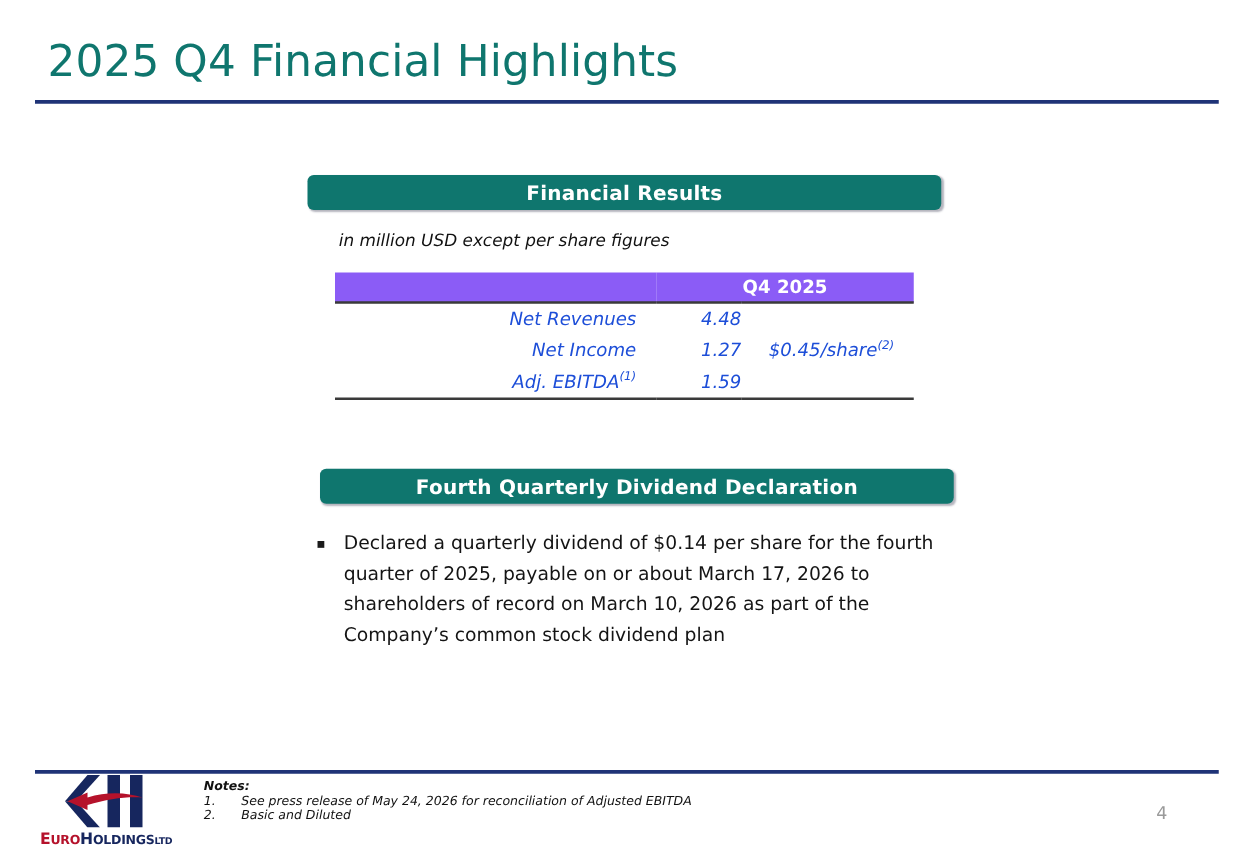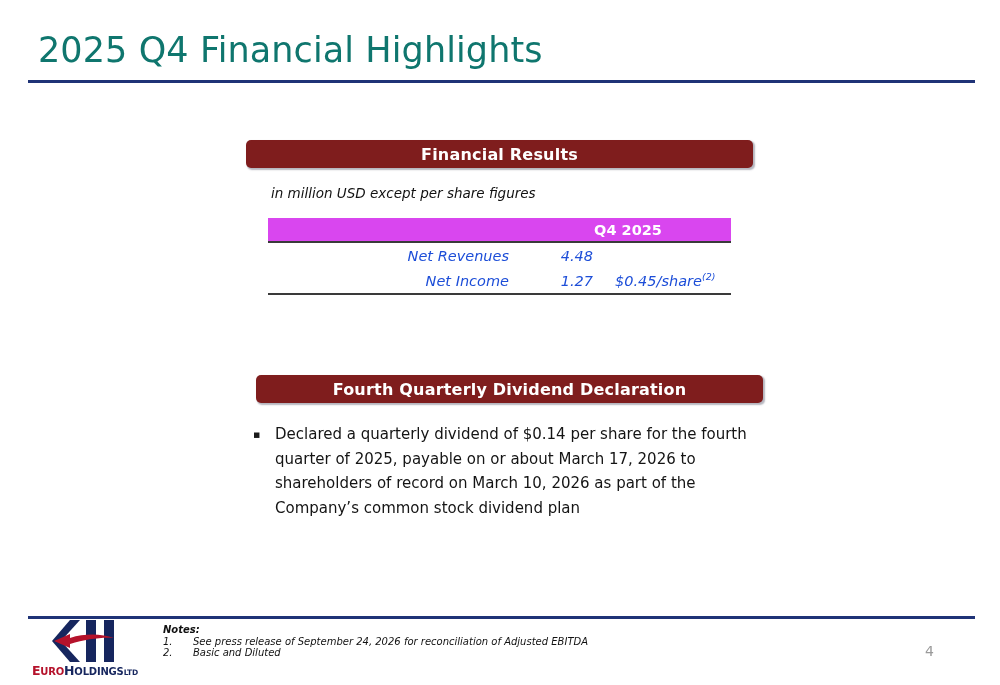--- a/index.html
+++ b/index.html
@@ -33,21 +33,21 @@
     left: 28px;
     top: 80px;
     width: 947px;
     height: 3px;
     background: #1f3377;
   }
 
   
   .section-banner {
     position: absolute;
-    background: #7f1d1d;
+    background: #0f766e;
     border-radius: 5px;
     color: #ffffff;
     font-weight: bold;
     font-size: 16px;
     display: flex;
     align-items: center;
     justify-content: center;
     letter-spacing: 0.2px;
     box-shadow: 1.5px 1.5px 1.5px rgba(90,90,110,0.45);
   }
@@ -87,21 +87,21 @@
   }
   #financial-table td, #financial-table th {
     padding: 0;
     margin: 0;
   }
   .col-label  { width: 257px; }
   .col-value  { width: 68px; }
   .col-extra  { width: 138px; }
 
   #table-header-row th {
-    background: #d946ef;
+    background: #8b5cf6;
     color: #ffffff;
     font-weight: bold;
     font-size: 14.5px;
     height: 23px;
     text-align: center;
     border-bottom: 2px solid #3a3a3a;
     margin-top: 35px;
   }
   #financial-table tbody td {
     font-size: 14.5px;
@@ -255,20 +255,25 @@
   <tr>
         <td class="cell-label">Net Revenues</td>
         <td class="cell-value">4.48</td>
         <td class="cell-extra"></td>
       </tr>
       <tr>
         <td class="cell-label">Net Income</td>
         <td class="cell-value">1.27</td>
         <td class="cell-extra">$0.45/share<sup>(2)</sup></td>
       </tr>
+      <tr>
+        <td class="cell-label">Adj. EBITDA<sup>(1)</sup></td>
+        <td class="cell-value">1.59</td>
+        <td class="cell-extra"></td>
+      </tr>
     </tbody>
 </table>
 
 <div class="section-banner" id="banner-dividend">
   <span>Fourth Quarterly Dividend Declaration</span>
 </div>
 
 <div id="dividend-bullets">
 
 <div class="bullet-item">
@@ -277,21 +282,21 @@
     </div>
   </div>
 
 <div id="footer-rule"></div>
 
 <div id="notes-block">
   <div id="notes-title">Notes:</div>
   <div id="notes-rows">
       <div class="note-row">
         <span class="note-num">1.</span>
-        <span>See press release of September 24, 2026 for reconciliation of Adjusted EBITDA</span>
+        <span>See press release of May 24, 2026 for reconciliation of Adjusted EBITDA</span>
       </div>
       <div class="note-row">
         <span class="note-num">2.</span>
         <span>Basic and Diluted</span>
       </div>
     </div>
 </div>
 
 <div id="page-number">4</div>
 

